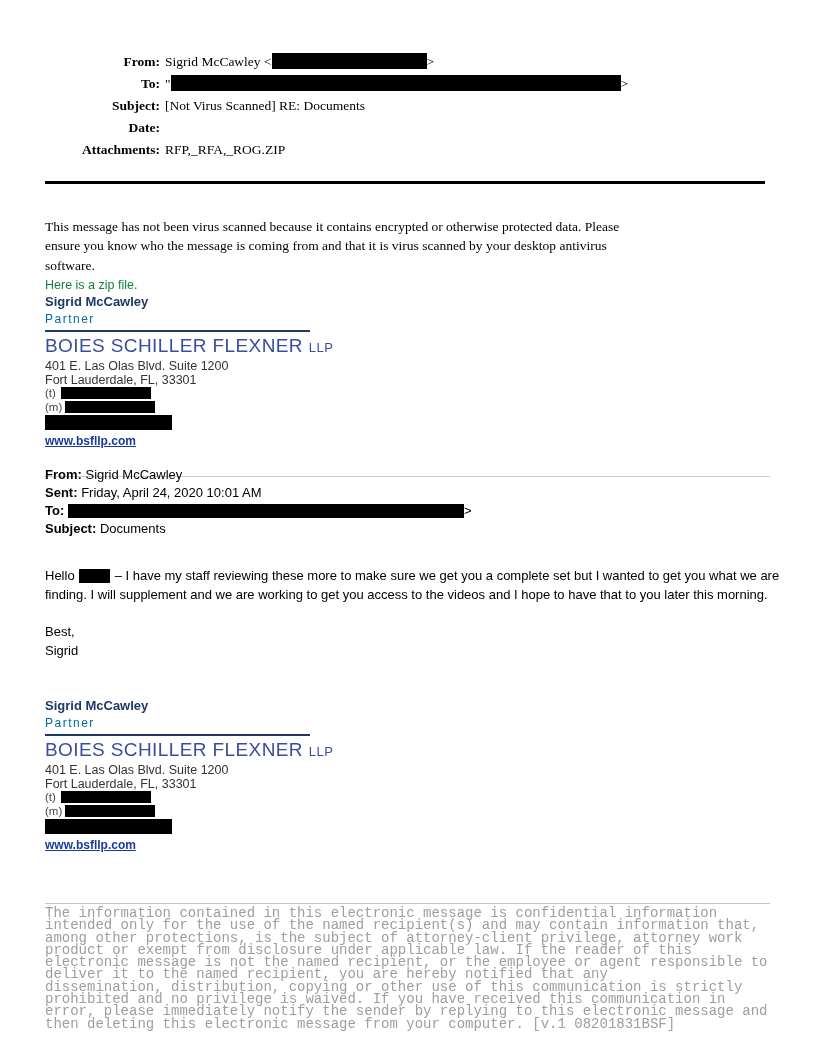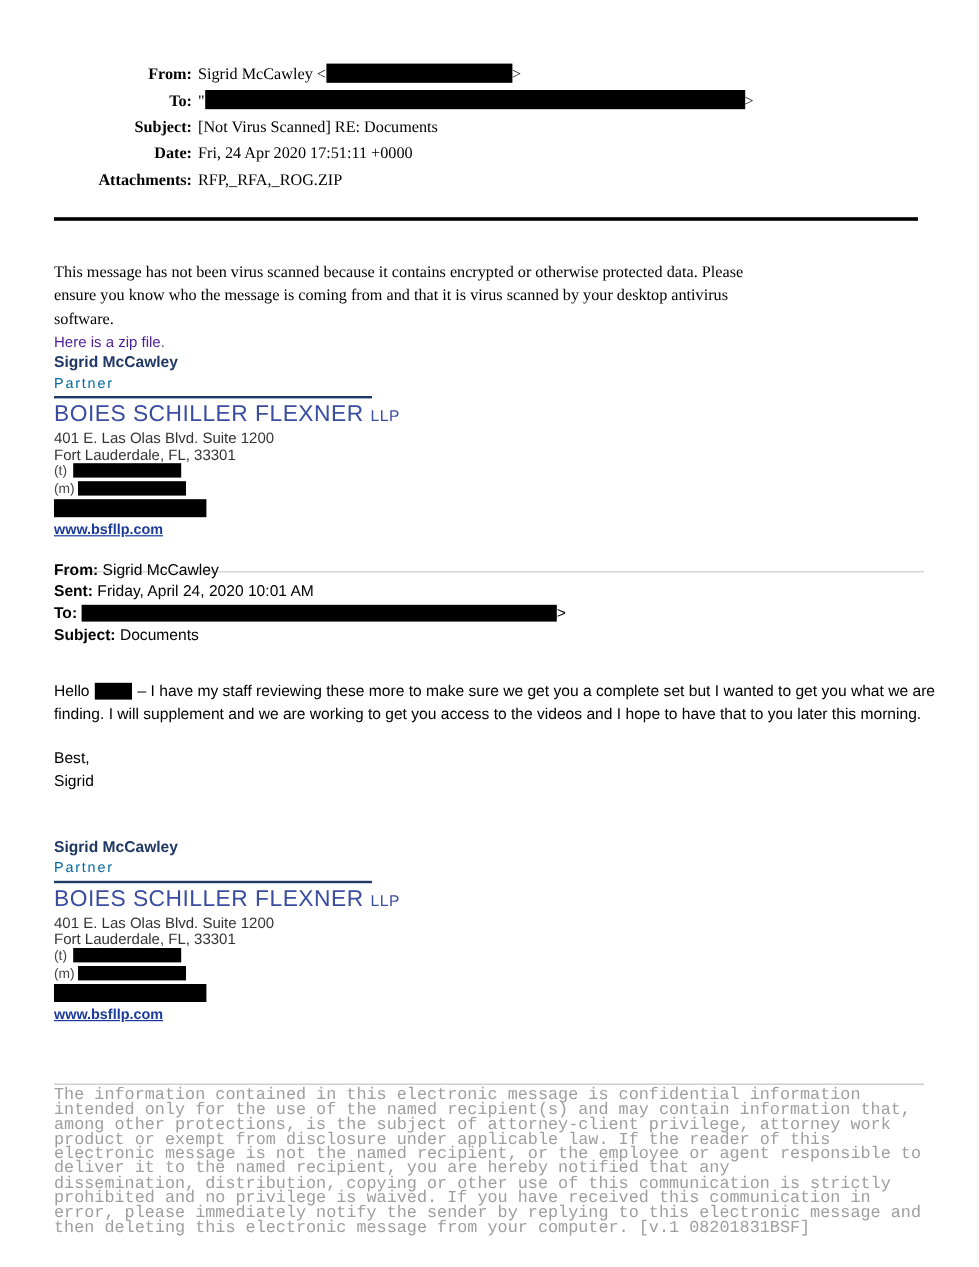--- a/index.html
+++ b/index.html
@@ -40,21 +40,21 @@
   .notice {
     position: absolute; top: 217px; left: 45px; width: 700px;
     font-family: "Liberation Serif", serif;
     font-size: 13.5px; line-height: 19.3px;
   }
   .notice-text { white-space: pre-line; }
   .zip-link {
     display: inline-block;
     font-family: "Liberation Sans", sans-serif;
     font-size: 12.5px; line-height: 15px;
-    color: #4c1d95; text-decoration: none; cursor: pointer;
+    color: #15803d; text-decoration: none; cursor: pointer;
   }
 
   
   .sig { position: absolute; left: 45px; width: 320px; font-family: "Liberation Sans", sans-serif; }
   .sig-1 { top: 294px; }
   .sig-2 { top: 698px; }
   .sig-name { font-size: 13px; font-weight: bold; color: #1f3864; line-height: 15px; }
   .sig-title { font-size: 12px; color: #0369a1; letter-spacing: 1.5px; line-height: 14px; margin-top: 3px; }
   .sig-rule { width: 265px; border: none; border-top: 2px solid #1f3864; margin: 4px 0 2px 0; }
   .sig-firm { font-size: 19px; color: #3a4da0; letter-spacing: 0.4px; line-height: 23px; white-space: nowrap; }
@@ -101,21 +101,20 @@
     <div class="hrow">
       <span class="hlabel">To:</span>
       <span class="hval"><span>"</span><span class="redact redact-to"></span><span>&gt;</span></span>
     </div>
     <div class="hrow">
       <span class="hlabel">Subject:</span>
       <span class="hval">[Not Virus Scanned] RE: Documents</span>
     </div>
     <div class="hrow">
       <span class="hlabel">Date:</span>
-      <span class="hval">Fri, 24 Apr 2020 17:51:11 +0000</span>
     </div>
     <div class="hrow">
       <span class="hlabel">Attachments:</span>
       <span class="hval">RFP,_RFA,_ROG.ZIP</span>
     </div>
   </div>
 
   <div class="rule-thick"></div>
 
   <div class="notice">

